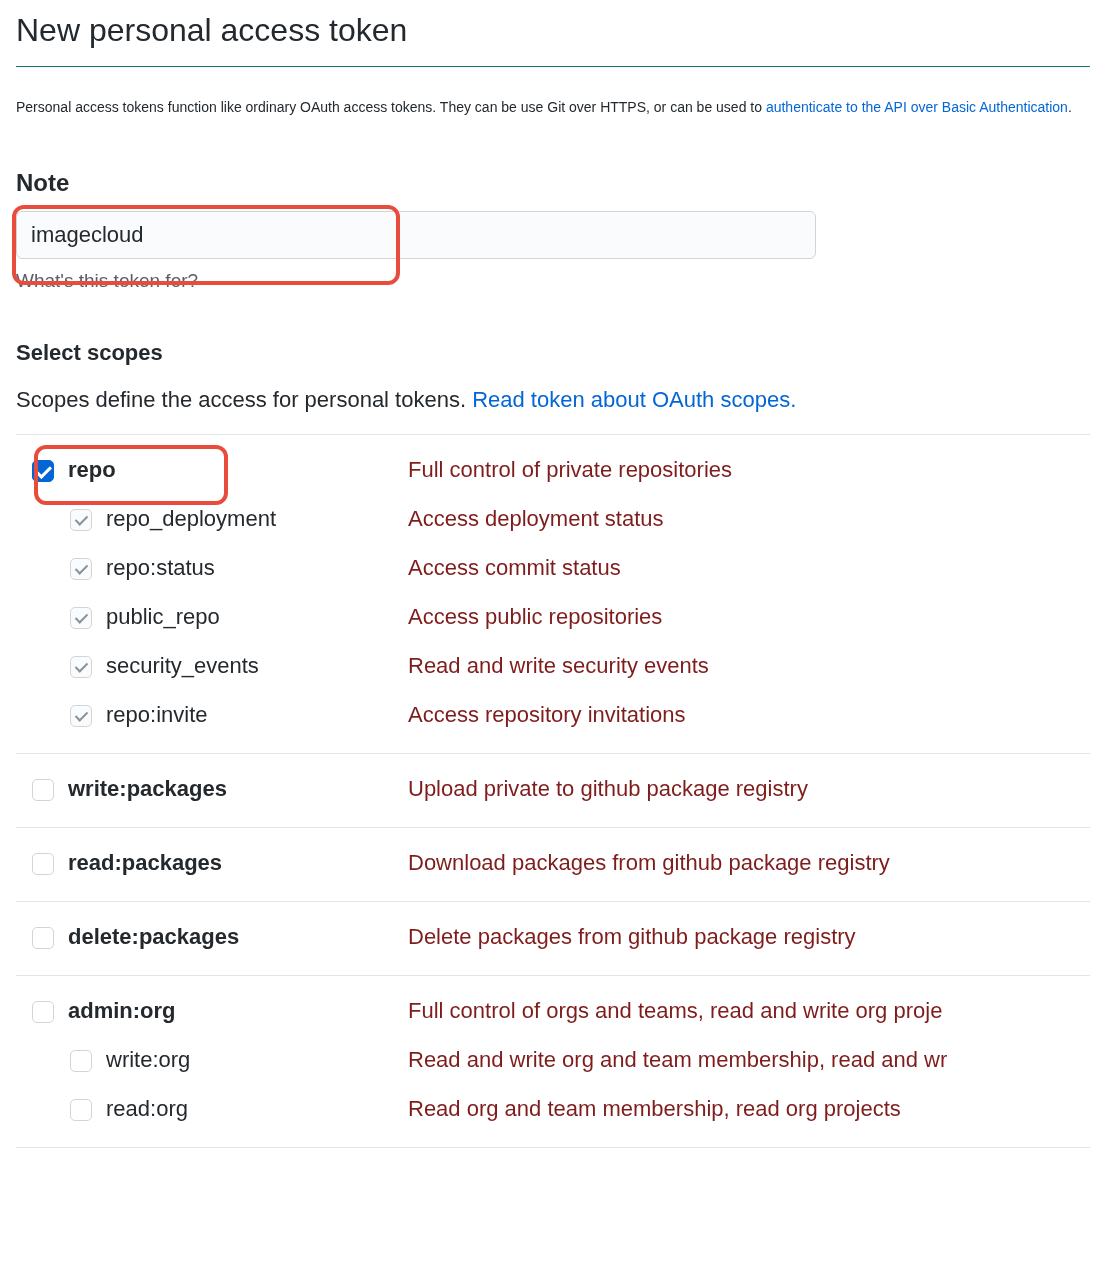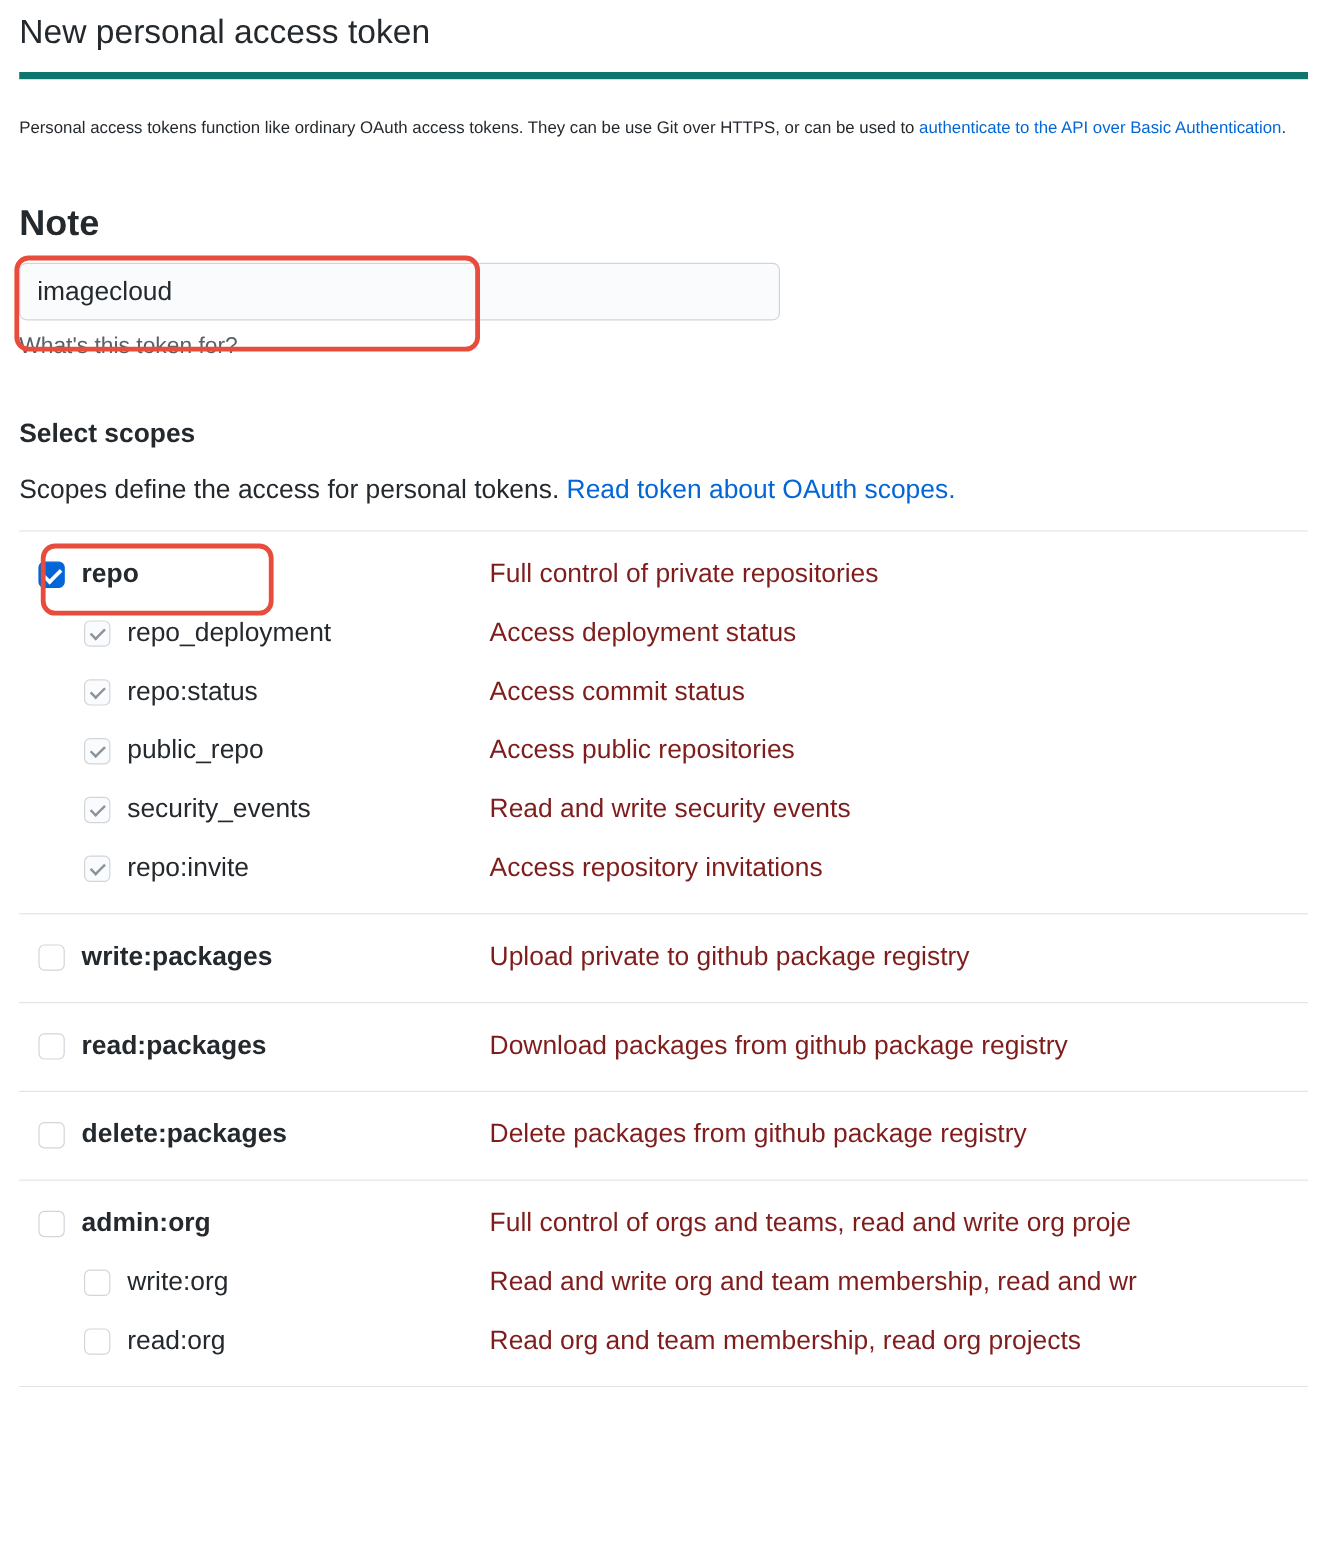--- a/index.html
+++ b/index.html
@@ -9,50 +9,50 @@
     }
     body {
       font-family: -apple-system, BlinkMacSystemFont, "Segoe UI", Helvetica, Arial, sans-serif;
       color: #24292e;
       font-size: 21px;
       line-height: 1.5;
       padding: 0 16px;
       width: 1106px;
     }
     .page-title {
-      font-size: 28px;
+      font-size: 32px;
       font-weight: 400;
       padding-bottom: 12px;
-      border-bottom: 6px solid #0f766e;
+      border-bottom: 1px solid #0f766e;
       margin-bottom: 30px;
       margin-top: 6px;
     }
     .description {
       font-size: 14px;
       color: #24292e;
       margin-bottom: 36px;
     }
     .link {
       color: #0366d6;
       text-decoration: none;
     }
     .section-label {
       font-weight: 600;
-      font-size: 30px;
+      font-size: 24px;
       margin-bottom: 10px;
       display: block;
       margin-top: 47px;
     }
     .note-input-wrapper {
       position: relative;
       display: inline-block;
       margin-bottom: 8px;
     }
     .note-input {
-      width: 634px;
+      width: 800px;
       padding: 10px 14px;
       font-size: 22px;
       border: 1px solid #d1d5da;
       border-radius: 6px;
       background: #fafbfc;
       color: #24292e;
     }
     .highlight-box {
       position: absolute;
       border: 4px solid #e74c3c;

